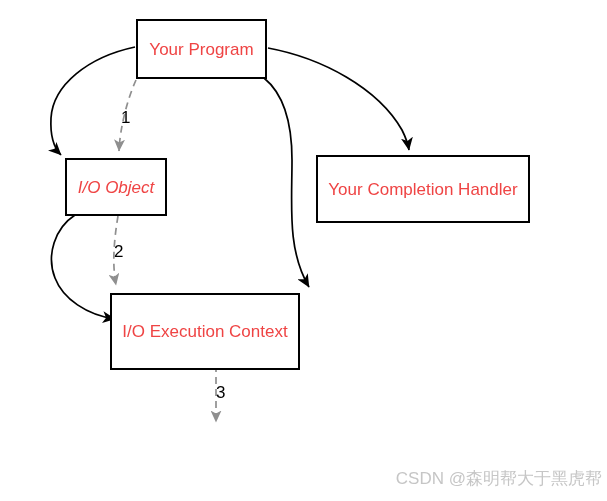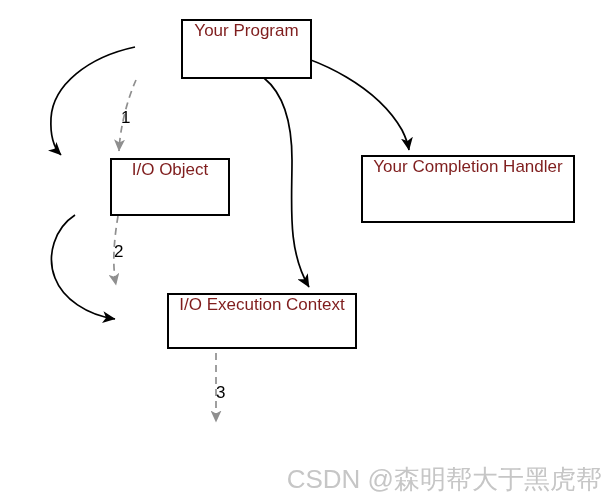--- a/index.html
+++ b/index.html
@@ -36,48 +36,48 @@
   .mk-black { fill: var(--solid-line, #000000); }
   .mk-gray  { fill: var(--dashed-line, #8f8f8f); }
   .node {
     position: absolute;
     box-sizing: border-box;
     background: var(--node-fill, #ffffff);
     border: 2px solid var(--node-border, #000000);
     display: flex;
     flex-direction: column;
     align-items: center;
+    justify-content: center;
     text-align: center;
     font-size: 17px;
     line-height: 19px;
-    color: #7f1d1d;
-    margin-left: 45px;
+    color: #ef4444;
   }
   .node-your-program        { left: 136px; top: 19px;  width: 131px; height: 60px; }
-  .node-io-object           { left: 65px;  top: 158px; width: 120px; height: 58px; }
+  .node-io-object           { left: 65px;  top: 158px; width: 102px; height: 58px; font-style: italic; }
   .node-completion-handler  { left: 316px; top: 155px; width: 214px; height: 68px; }
-  .node-execution-context   { left: 122px; top: 293px; width: 190px; height: 56px; }
+  .node-execution-context   { left: 110px; top: 293px; width: 190px; height: 77px; }
   .node-operating-system {
     left: 122px; top: 428px; width: 186px; height: 62px;
     border-radius: 50%;
   }
   .edge-label {
     position: absolute;
     font-size: 17px;
     line-height: 17px;
     color: #000000;
   }
   .label-step1 { left: 121px; top: 109px; }
   .label-step2 { left: 114px; top: 243px; }
   .label-step3 { left: 216px; top: 384px; }
   .watermark {
     position: absolute;
     top: 467px;
     right: 5px;
-    font-size: 26px;
+    font-size: 17px;
     line-height: 24px;
     color: var(--watermark, #c6c6c6);
     text-shadow: 1px 1px 0 #ffffff;
     white-space: nowrap;
   }
 </style>
 </head>
 <body>
 
 <div class="canvas">

